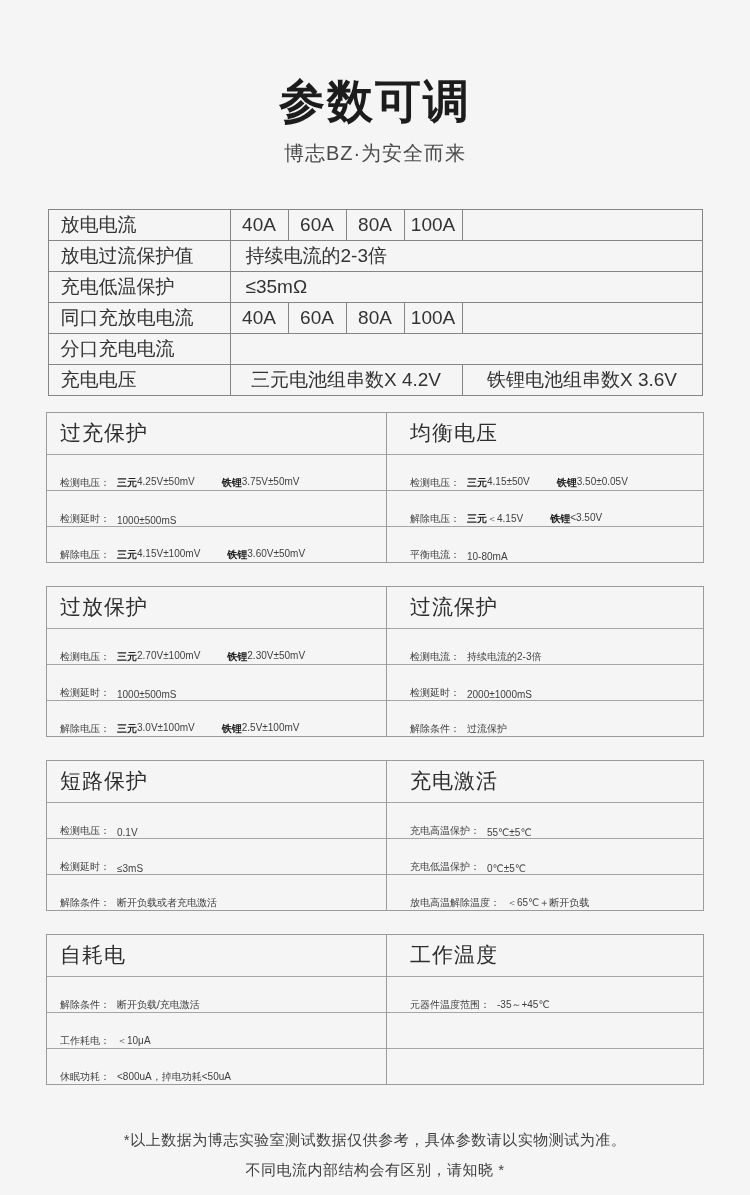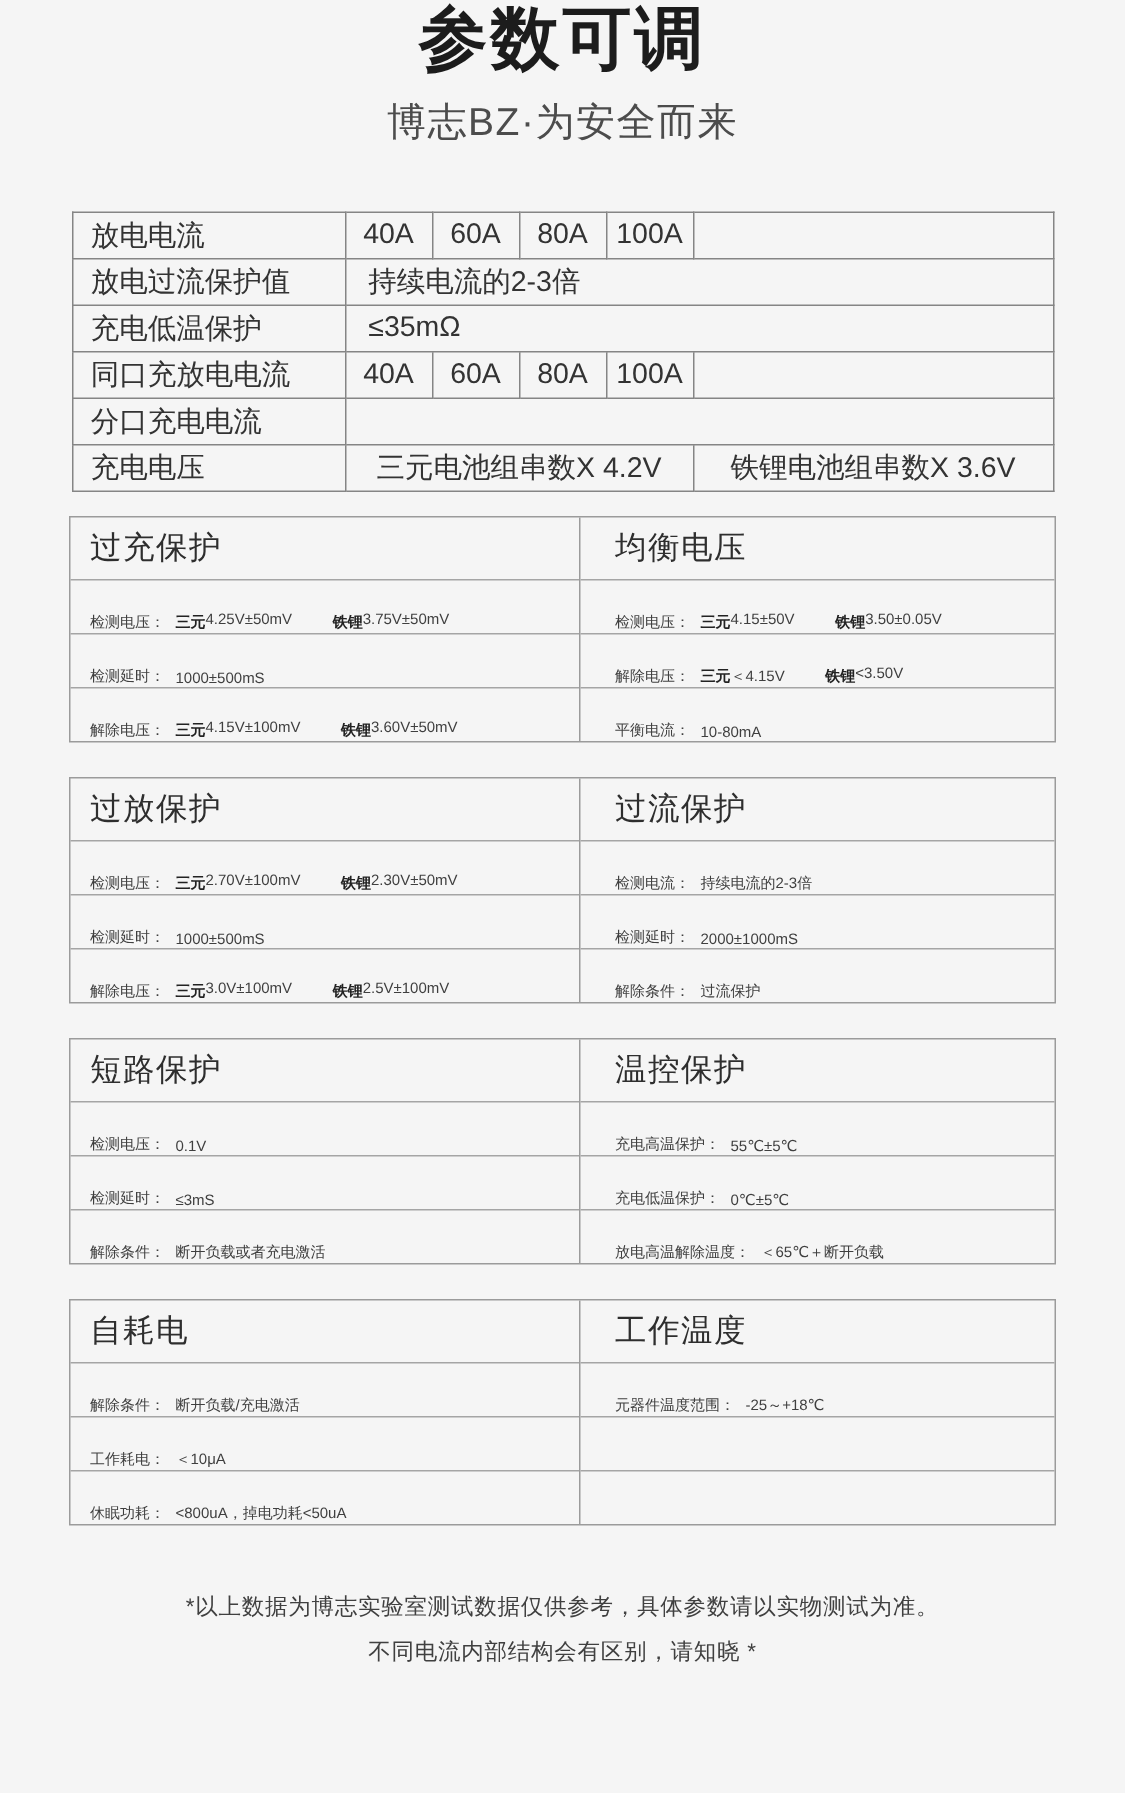--- a/index.html
+++ b/index.html
@@ -4,27 +4,27 @@
 <style>
   html,body{margin:0;padding:0;}
   body{
     width:750px;height:1195px;overflow:hidden;
     background:#f5f5f5;
     font-family:"Liberation Sans","DejaVu Sans",sans-serif;
     color:#3c3c3c;
     -webkit-font-smoothing:antialiased;
   }
   .page{width:750px;height:1195px;position:relative;}
-  .hdr{text-align:center;}
+  .hdr{text-align:center;padding-top:76px;}
   .title{
     font-size:46px;font-weight:700;color:#1c1c1c;
     letter-spacing:2px;line-height:1.1;margin:0;
   }
   .subtitle{
-    font-size:26px;color:#4c4c4c;margin-top:13px;letter-spacing:1px;
+    font-size:20px;color:#4c4c4c;margin-top:13px;letter-spacing:1px;
   }
   
   table.spec{
     border-collapse:collapse;
     margin:42px auto 0 auto;
     table-layout:fixed;
     width:655px;
   }
   table.spec td{
     border:1px solid #858585;
@@ -267,21 +267,21 @@
             </span>
           </div>
           <div class="box-row">
             <span class="row-label">解除条件：</span>
             <span class="seg">
               <span>断开负载或者充电激活</span>
             </span>
           </div>
         </div>
         <div class="box-col right">
-          <div class="box-title">温控保护</div>
+          <div class="box-title">充电激活</div>
           <div class="box-row">
             <span class="row-label">充电高温保护：</span>
             <span class="seg">
               <span>55℃±5℃</span>
             </span>
           </div>
           <div class="box-row">
             <span class="row-label">充电低温保护：</span>
             <span class="seg">
               <span>0℃±5℃</span>
@@ -315,21 +315,21 @@
             <span class="seg">
               <span>&lt;800uA，掉电功耗&lt;50uA</span>
             </span>
           </div>
         </div>
         <div class="box-col right">
           <div class="box-title">工作温度</div>
           <div class="box-row">
             <span class="row-label">元器件温度范围：</span>
             <span class="seg">
-              <span>-25～+18℃</span>
+              <span>-35～+45℃</span>
             </span>
           </div>
           <div class="box-row"></div>
           <div class="box-row"></div>
         </div>
       </div>
     </div>
 
   <div class="footnote">
     <div>*以上数据为博志实验室测试数据仅供参考，具体参数请以实物测试为准。</div>

